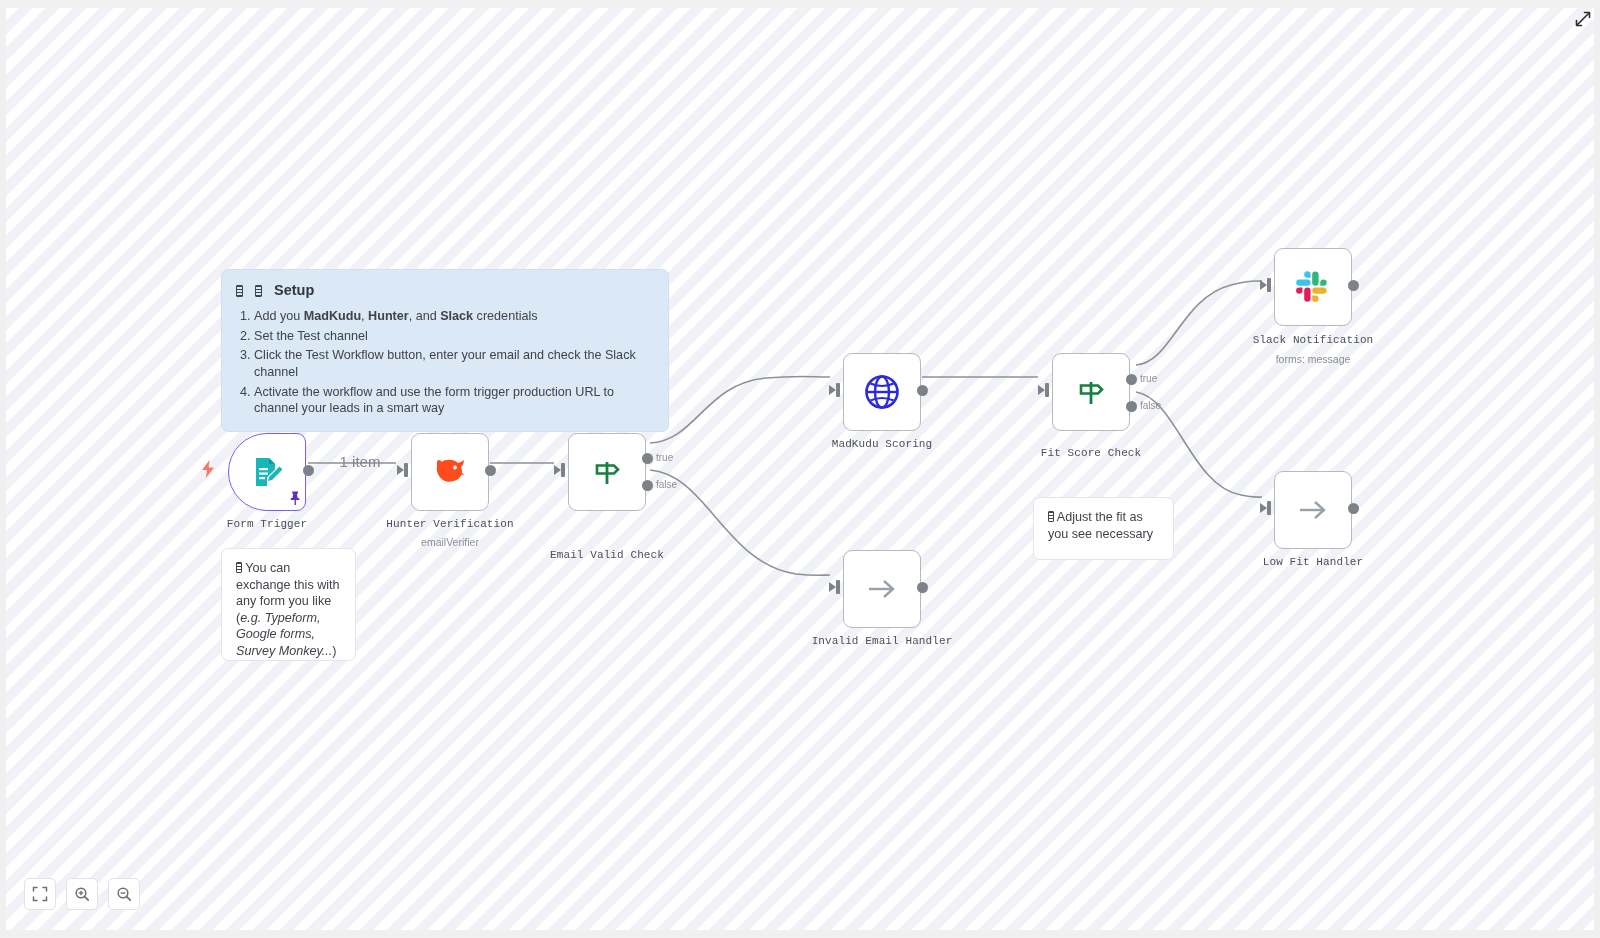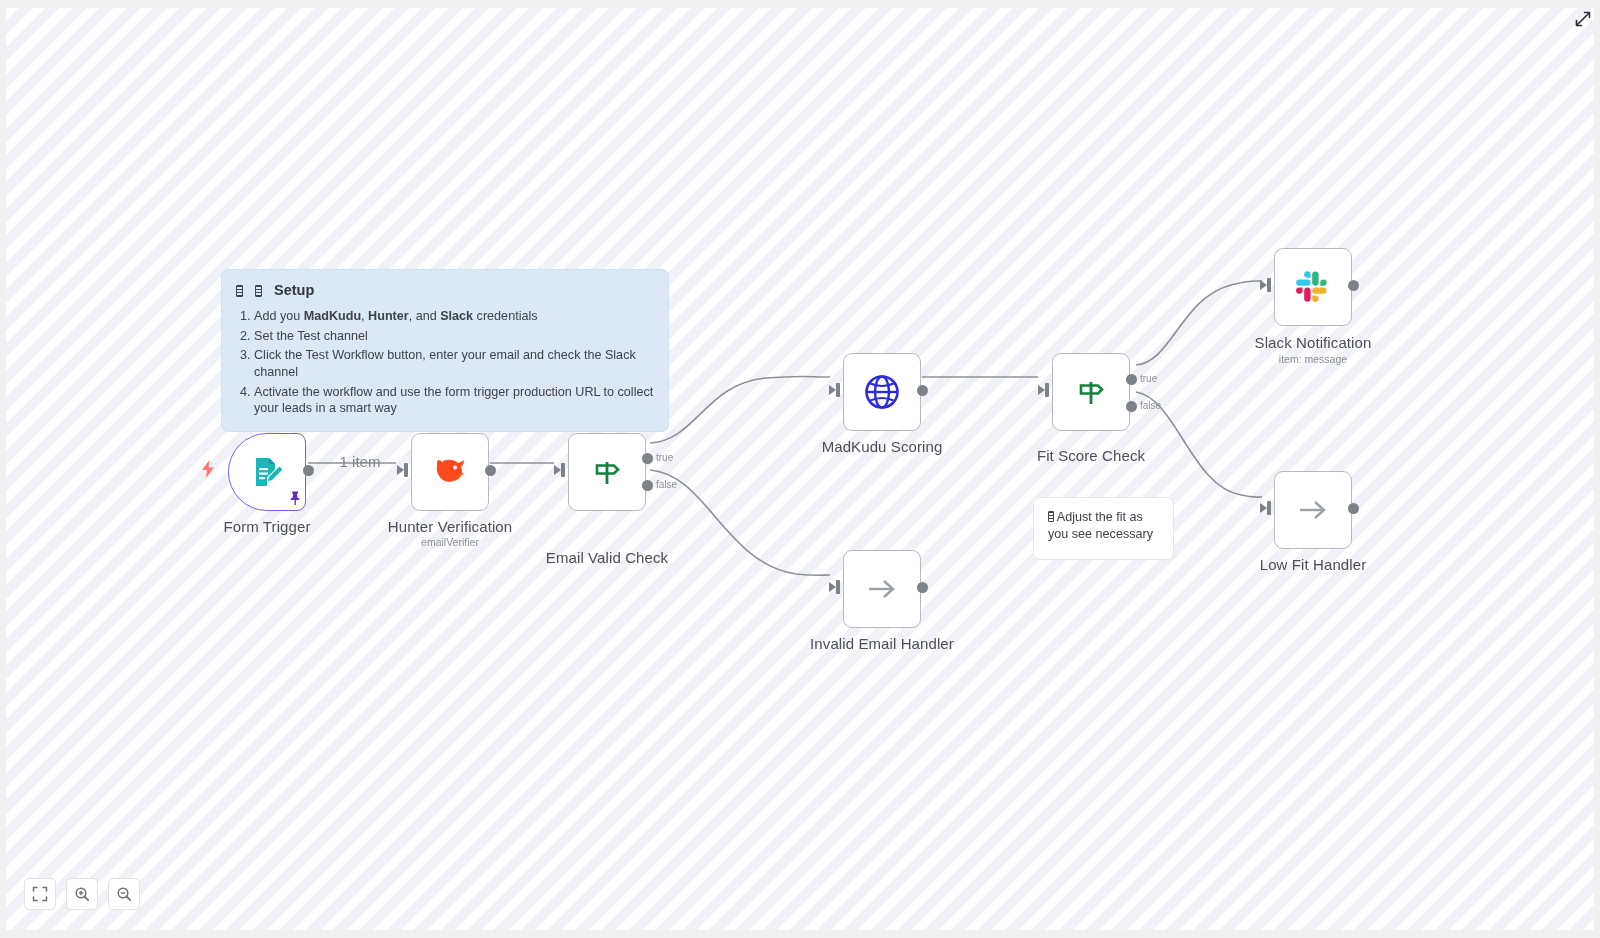--- a/index.html
+++ b/index.html
@@ -37,25 +37,26 @@
     border-radius: 9px;
     display: flex; align-items: center; justify-content: center;
   }
   .node.trigger {
     border-color: #7b5cf0;
     border-radius: 39px 9px 9px 39px;
   }
   .node-label {
     position: absolute;
     text-align: center;
-    font-size: 15px;
+    font-size: 11px;
     color: #4c4f56;
     white-space: nowrap;
     transform: translateX(-50%);
     letter-spacing: .1px;
+    font-family: Liberation Mono, monospace;
   }
   .node-sublabel {
     position: absolute;
     text-align: center;
     font-size: 10.5px;
     color: #8a8e96;
     white-space: nowrap;
     transform: translateX(-50%);
   }
   
@@ -178,24 +179,28 @@
   <div class="sticky blue" style="left:215px; top:261px; width:448px;">
     <h4>
       <span class="tofu"></span>
         <span class="tofu"></span>
       <span>Setup</span>
     </h4>
     <ol>
       <li>Add you <b>MadKudu</b>, <b>Hunter</b>, and <b>Slack</b> credentials</li>
       <li>Set the Test channel</li>
       <li>Click the Test Workflow button, enter your email and check the Slack channel</li>
-      <li>Activate the workflow and use the form trigger production URL to collect your leads in a smart way</li>
+      <li>Activate the workflow and use the form trigger production URL to channel your leads in a smart way</li>
     </ol>
   </div>
 
+  <div class="sticky white" style="left:215px; top:540px; width:135px; height:113px;">
+    <span class="tofu sm"></span>
+    <span>You can exchange this with any form you like (</span><i>e.g. Typeform, Google forms, Survey Monkey...</i><span>)</span>
+  </div>
 
   <div class="sticky white" style="left:1027px; top:489px; width:141px; height:63px;">
     <span class="tofu sm"></span>
     <span>Adjust the fit as you see necessary</span>
   </div>
 
   <svg class="lightning" style="left:194px; top:452px;" viewBox="0 0 16 18">
     <path d="M9.5 0 L2 10 H7 L6 18 L14 7.5 H8.6 Z" fill="#f4776a"></path>
   </svg>
   <div class="node trigger" style="left:222px; top:425px;">
@@ -275,21 +280,21 @@
       <path d="M13.4 9.7 a3.2 3.2 0 1 1 3.2 -3.2 v3.2 z" fill="#36c5f0"></path>
       <path d="M13.4 11.4 a3.2 3.2 0 0 1 0 6.4 h-8 a3.2 3.2 0 0 1 0 -6.4 z" fill="#36c5f0"></path>
       <path d="M26.3 14.6 a3.2 3.2 0 1 1 3.2 3.2 h-3.2 z" fill="#2eb67d"></path>
       <path d="M24.6 14.6 a3.2 3.2 0 0 1 -6.4 0 v-8 a3.2 3.2 0 0 1 6.4 0 z" fill="#2eb67d"></path>
       <path d="M21.4 27.5 a3.2 3.2 0 1 1 -3.2 3.2 v-3.2 z" fill="#ecb22e"></path>
       <path d="M21.4 25.8 a3.2 3.2 0 0 1 0 -6.4 h8 a3.2 3.2 0 0 1 0 6.4 z" fill="#ecb22e"></path>
     </svg>
   </div>
   <div class="port-out" style="left:1342px; top:272px;"></div>
   <div class="node-label" style="left:1307px; top:326px;">Slack Notification</div>
-  <div class="node-sublabel" style="left:1307px; top:345px;">item: message</div>
+  <div class="node-sublabel" style="left:1307px; top:345px;">forms: message</div>
 
   <div class="port-in" style="left:823px; top:572px;"></div>
   <div class="node" style="left:837px; top:542px;">
     <svg width="34" height="28" viewBox="0 0 34 28">
       <line x1="4" y1="14" x2="28" y2="14" stroke="#9aa0a7" stroke-width="2.4"></line>
       <polyline points="19,6 28,14 19,22" fill="none" stroke="#9aa0a7" stroke-width="2.4"></polyline>
     </svg>
   </div>
   <div class="port-out" style="left:911px; top:574px;"></div>
   <div class="node-label" style="left:876px; top:627px;">Invalid Email Handler</div>

